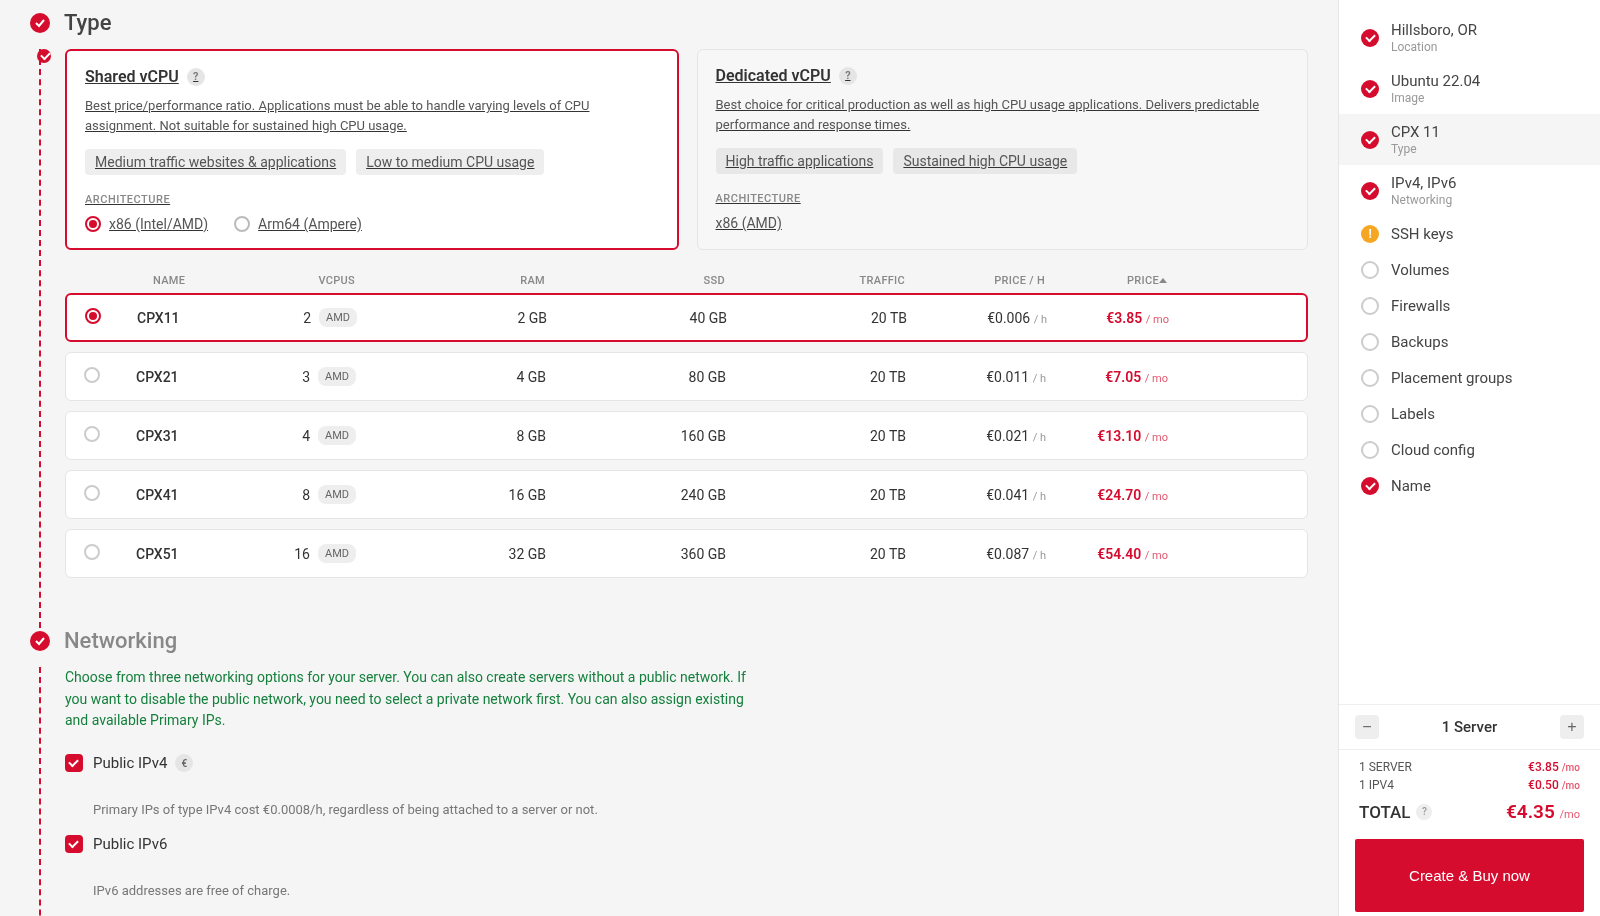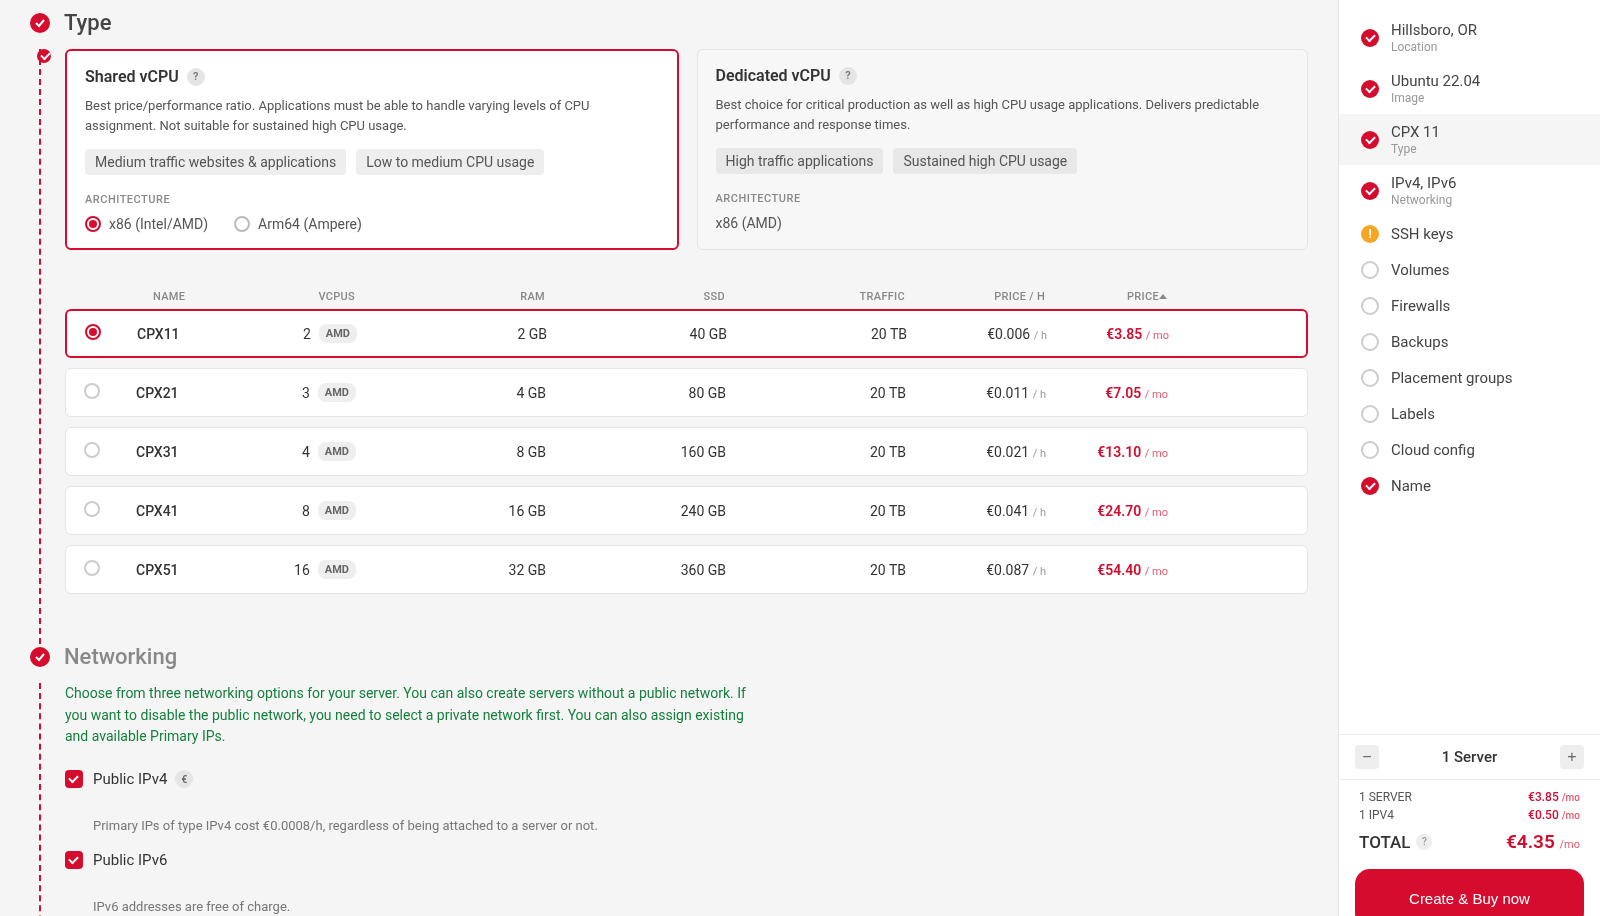--- a/index.html
+++ b/index.html
@@ -9,21 +9,21 @@
 .sidebar { width: 262px; background: #fff; border-left: 1px solid #e5e5e5; display: flex; flex-direction: column; }
 
 .section-head { display: flex; align-items: center; gap: 14px; margin-bottom: 14px; }
 .section-head .dot { width: 20px; height: 20px; border-radius: 50%; background: #d50c2d; display: flex; align-items: center; justify-content: center; flex-shrink: 0; }
 .section-head .dot svg { width: 10px; height: 10px; fill: #fff; }
 .section-head h2 { font-size: 22px; font-weight: 500; color: #444; }
 .section-head.net h2 { color: #888; }
 
 .timeline { margin-left: 9px; border-left: 2px dashed #d50c2d; padding-left: 24px; padding-bottom: 40px; }
 
-.card-row { display: flex; gap: 18px; margin-bottom: 30px; position: relative; }
+.card-row { display: flex; gap: 18px; margin-bottom: 14px; position: relative; text-decoration: underline; }
 .card-row::before { content:''; position:absolute; left:-28px; top: 0; width: 14px; height:14px; background:#d50c2d; border-radius:50%; }
 .card-row::after { content:''; position:absolute; left:-24px; top:3px; width:7px; height:4px; border-left:2px solid #fff; border-bottom:2px solid #fff; transform:rotate(-45deg); }
 
 .card { flex: 1; border: 1px solid #e5e5e5; border-radius: 6px; background: #f7f7f7; padding: 16px 18px; }
 .card.selected { border: 2px solid #d50c2d; background: #fff; }
 .card h3 { font-size: 16px; font-weight: 600; color: #333; display:flex; align-items:center; gap:8px; }
 .card .q { width:18px; height:18px; border-radius:50%; background:#e5e5e5; color:#777; font-size:11px; display:inline-flex; align-items:center; justify-content:center; font-weight:600; }
 .card p.desc { font-size: 13px; color: #555; line-height: 1.5; margin-top: 10px; }
 .chips { display: flex; gap: 10px; margin-top: 14px; }
 .chip { background: #e8e8e8; color: #555; font-size: 14px; padding: 5px 10px; border-radius: 4px; }
@@ -47,21 +47,21 @@
 .caret { border-left:4px solid transparent; border-right:4px solid transparent; border-bottom:5px solid #888; display:inline-block; }
 
 .plan-row { display:grid; grid-template-columns: 70px 130px 120px 160px 180px 180px 140px 140px; align-items:center; background:#fff; border:1px solid #e5e5e5; border-radius:6px; margin-bottom:10px; padding:14px 0; font-size:14px; cursor:pointer; }
 .plan-row.sel { border:2px solid #d50c2d; padding:13px 0; }
 .plan-row .rc { padding-left:18px; }
 .plan-row .rc .r { width:16px; height:16px; border-radius:50%; border:2px solid #ccc; display:inline-block; position:relative; }
 .plan-row.sel .rc .r { border-color:#d50c2d; }
 .plan-row.sel .rc .r::after { content:''; position:absolute; left:2px; top:2px; width:8px; height:8px; background:#d50c2d; border-radius:50%; }
 .plan-row .nm { font-weight:500; color:#333; }
 .plan-row .cpu { text-align:right; padding-right:30px; color:#333; display:flex; justify-content:flex-end; align-items:center; gap:8px;}
-.plan-row .cpu .amd { background:#eee; color:#666; font-size:11px; padding:3px 7px; border-radius:8px; font-weight:700;}
+.plan-row .cpu .amd { background:#eee; color:#666; font-size:11px; padding:3px 7px; border-radius:8px; font-weight:400;}
 .plan-row .txt { text-align:right; color:#333; }
 .plan-row .ph { text-align:right; color:#333; font-size:14px; }
 .plan-row .ph .sm { font-size:11px; color:#999; }
 .plan-row .pm { text-align:right; color:#d50c2d; font-weight:600; padding-right:18px; }
 .plan-row .pm .sm { font-size:11px; color:#d50c2d; font-weight:400; opacity:0.7;}
 
 .net-desc { font-size:14px; color:#15803d; line-height:1.55; max-width:700px; margin-bottom:22px; }
 .chk-row { display:flex; align-items:center; gap:10px; margin-bottom:4px; }
 .chk { width:18px; height:18px; border-radius:4px; background:#d50c2d; position:relative; flex-shrink:0;}
 .chk::after { content:''; position:absolute; left:4px; top:5px; width:7px; height:4px; border-left:2px solid #fff; border-bottom:2px solid #fff; transform:rotate(-45deg);} 
@@ -86,21 +86,21 @@
 .qty .ql { font-size:15px; font-weight:500; color:#333;}
 .pricebox { padding:8px 20px 4px 20px; font-size:12px; border-top:1px solid #eee;}
 .pricebox .line { display:flex; justify-content:space-between; padding:2px 0; color:#555; font-size:12px;}
 .pricebox .line .pr { color:#d50c2d; font-weight:500; }
 .pricebox .line .pr .sm{ font-size:10px; opacity:.7;}
 .pricebox .total { display:flex; justify-content:space-between; align-items:center; padding:6px 0;}
 .pricebox .total .tl { font-size:17px; color:#333; font-weight:500; display:flex; align-items:center; gap:6px;}
 .pricebox .total .tq { width:16px; height:16px; border-radius:50%; background:#eee; font-size:10px; display:inline-flex; align-items:center; justify-content:center;color:#999;}
 .pricebox .total .tp { font-size:19px; color:#d50c2d; font-weight:600;}
 .pricebox .total .tp .sm { font-size:11px; font-weight:400; opacity:.7;}
-.cta { margin:6px 16px; background:#d50c2d; color:#fff; border:none; border-radius:15px; padding:21px 0; font-size:15px; font-weight:500; cursor:pointer;}
+.cta { margin:6px 16px; background:#d50c2d; color:#fff; border:none; border-radius:2px; padding:28px 0; font-size:15px; font-weight:500; cursor:pointer;}
 .vat { font-size:11px; color:#888; text-align:center; padding:4px 12px 10px 12px; line-height:1.4;}
 .vat a { color:#d50c2d; text-decoration:none;}
 .legal { font-size:11px; color:#999; text-align:right; padding:4px 10px 6px 0; white-space:nowrap;}
 .legal span { padding:0 3px;}
 </style>
 </head>
 <body>
 
 <div class="wrapper">
 <div class="main">

